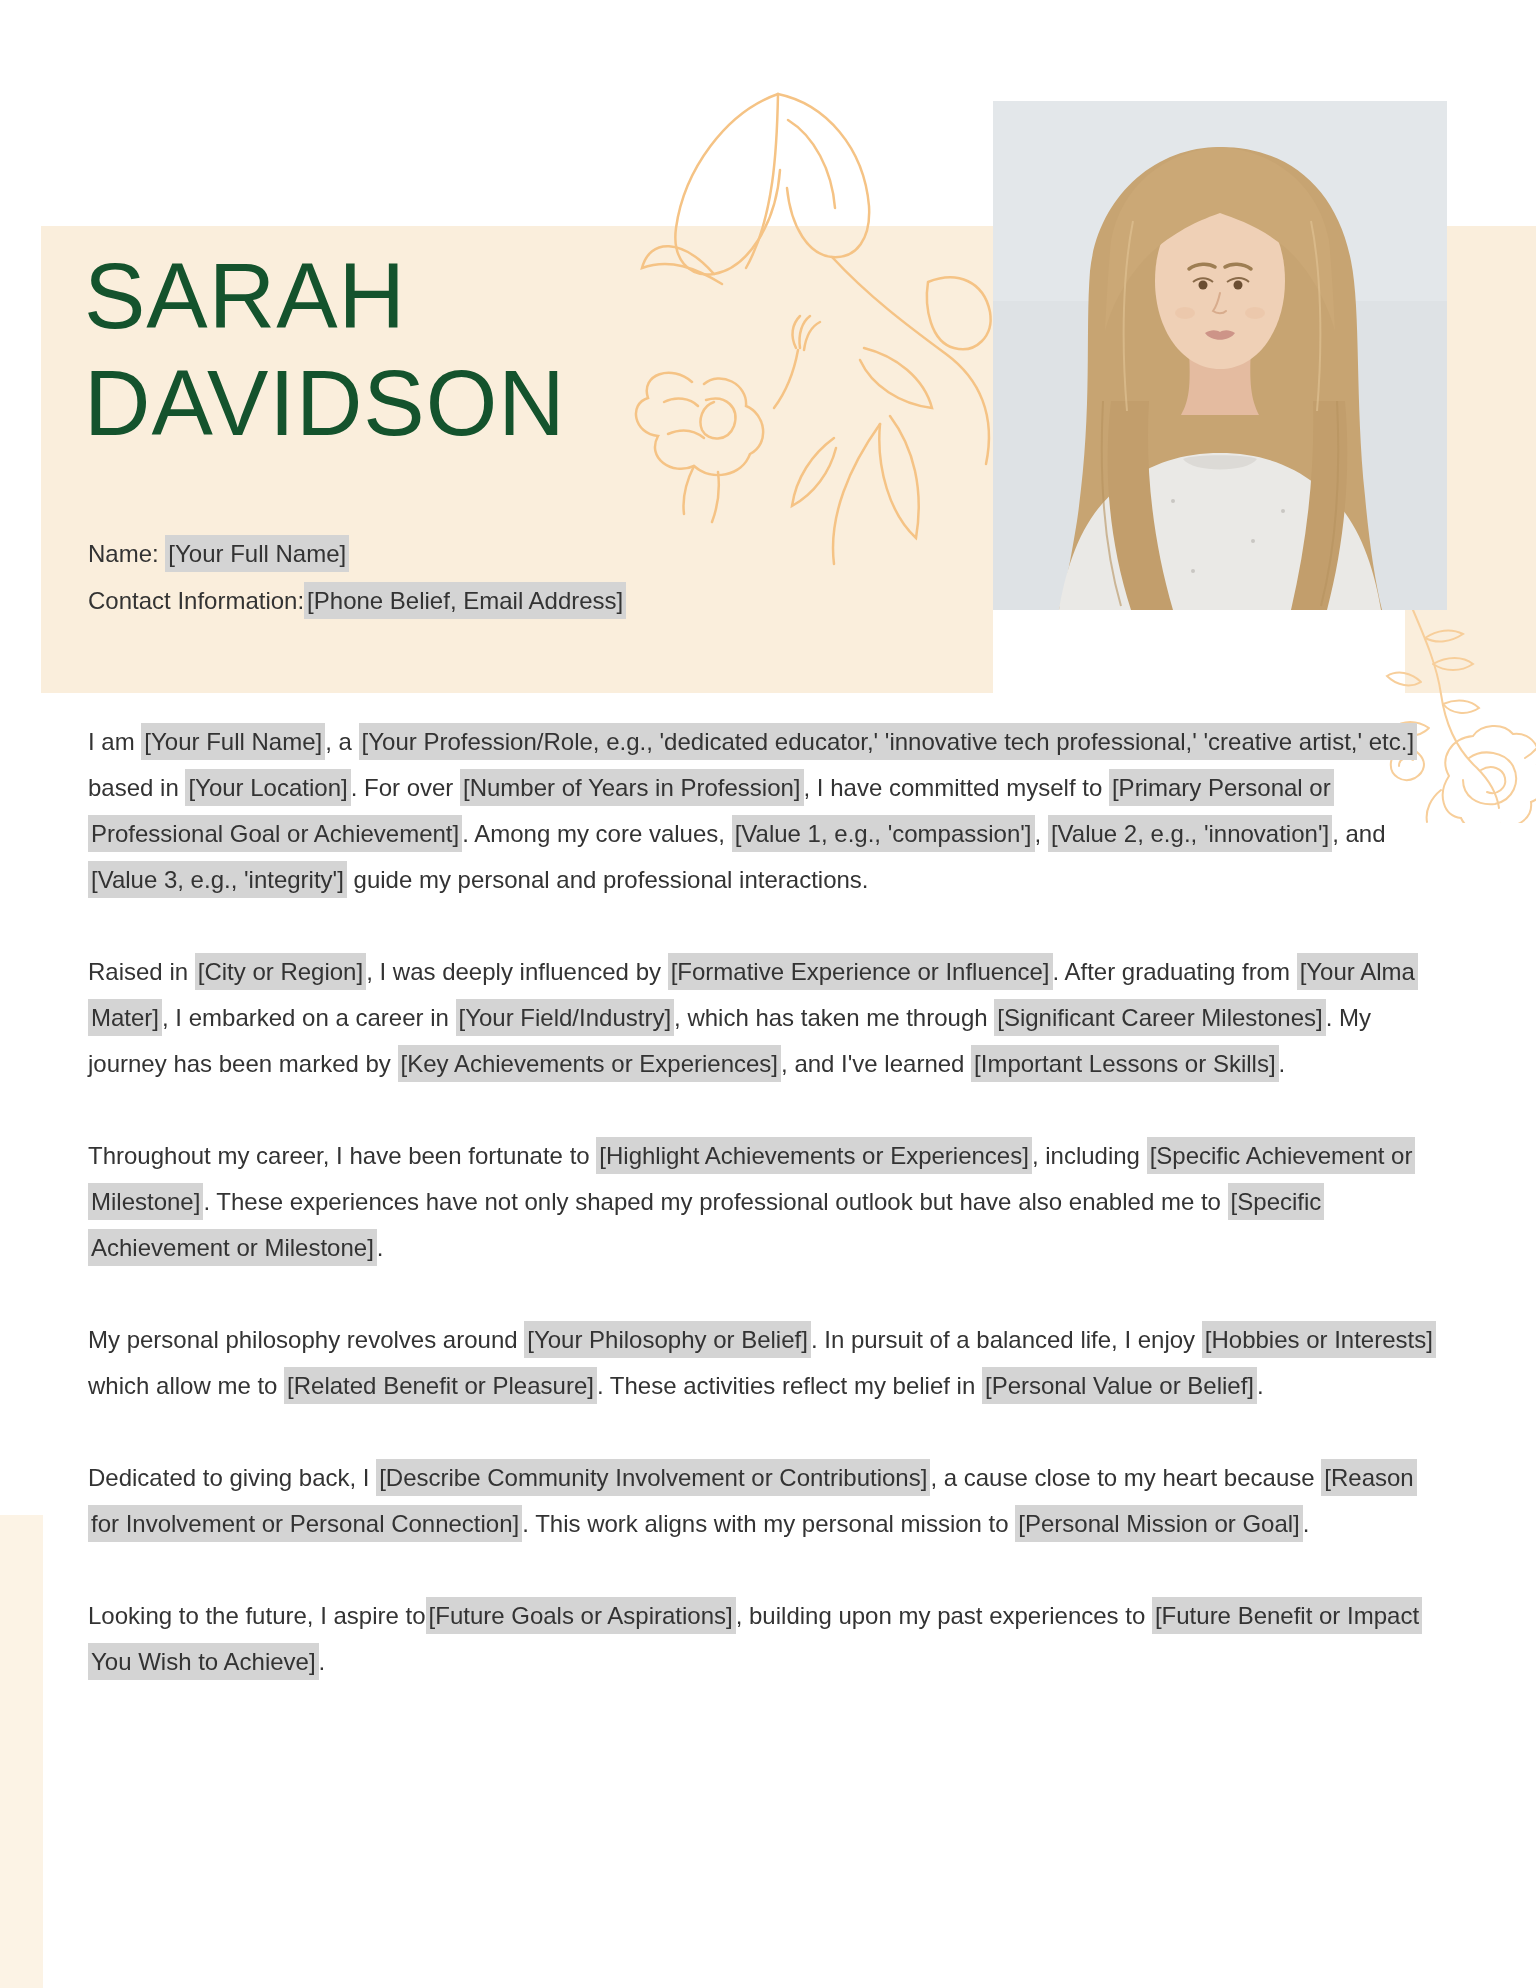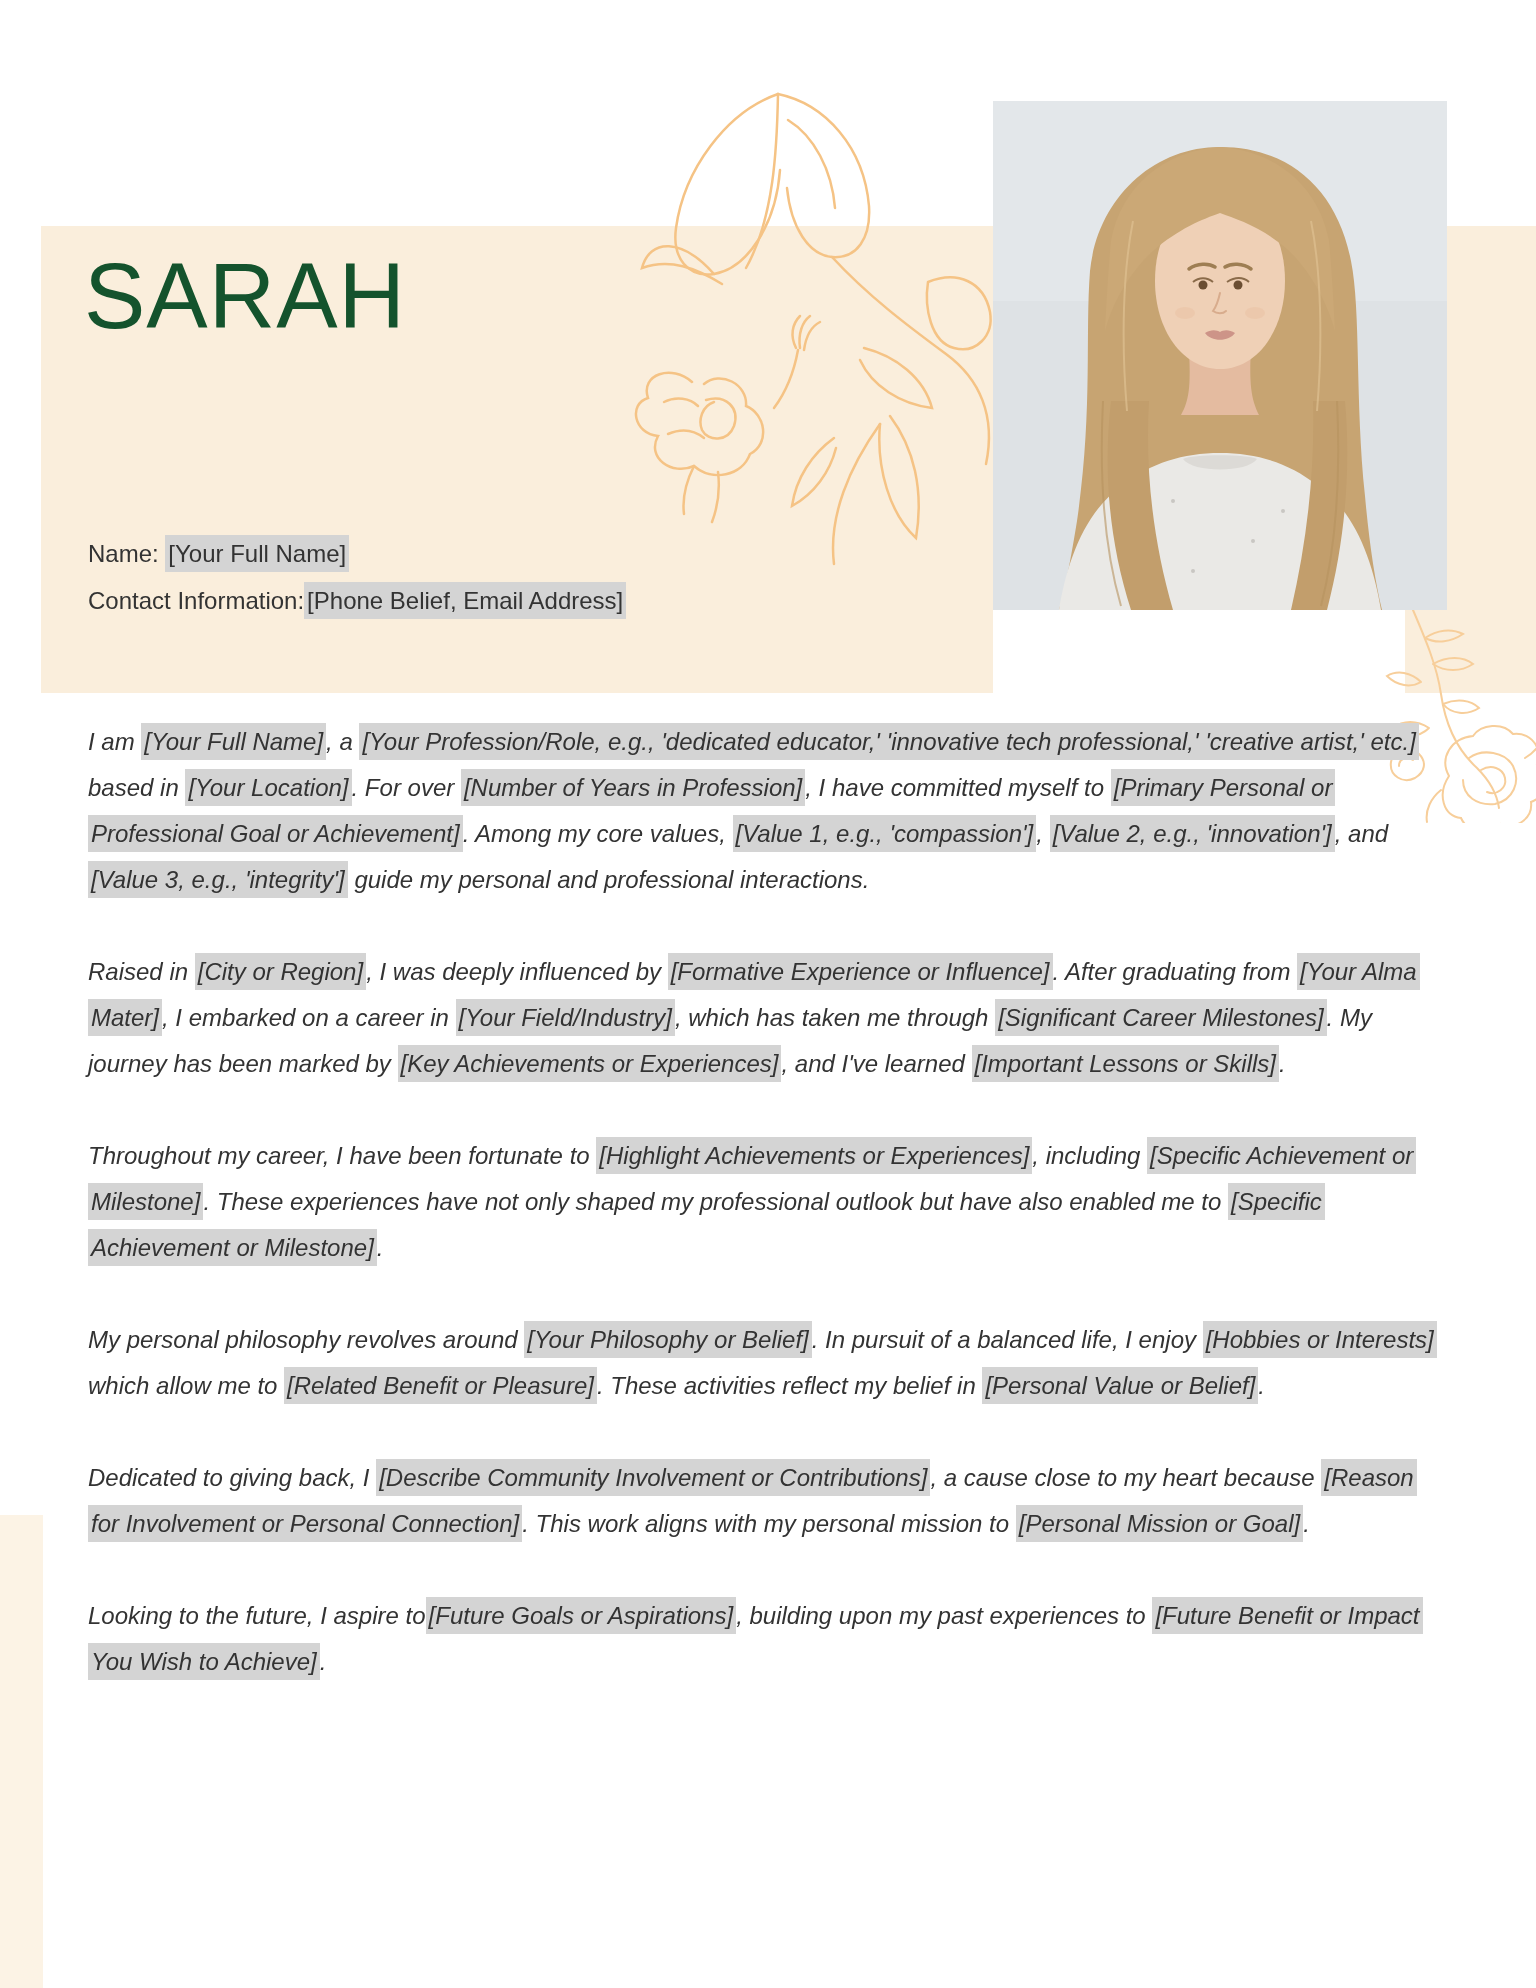--- a/index.html
+++ b/index.html
@@ -14,21 +14,21 @@
   .sprig{position:absolute;left:1385px;top:608px;width:151px;height:215px;}
   .photo{position:absolute;left:993px;top:101px;width:454px;height:509px;}
   .title{
     position:absolute;left:84px;top:243px;margin:0;
     font-size:92px;line-height:107px;font-weight:400;color:#14532d;
     letter-spacing:1px;white-space:nowrap;
   }
   .title span{display:block;}
   .contact{position:absolute;left:88px;top:530px;width:820px;font-size:24px;line-height:47px;}
   .body-text{position:absolute;left:88px;top:719px;width:1355px;font-size:24px;line-height:46px;}
-  .body-text p{margin:0 0 46px 0;font-style:italic;}
+  .body-text p{margin:0 0 46px 0;}
   .hl{background:#D4D4D4;padding:5px 3px;box-decoration-break:clone;-webkit-box-decoration-break:clone;}
 </style>
 </head>
 <body>
 
 <div class="page">
 
   <div class="band"></div>
   <div class="left-strip"></div>
   <div class="matte"></div>
@@ -110,20 +110,21 @@
     <ellipse cx="262" cy="212" rx="10" ry="6" fill="#E8B99C" opacity="0.35"></ellipse>
 
     <path d="M140,120 C130,170 128,240 134,310" stroke="#DEC091" stroke-width="2" fill="none" opacity="0.7"></path>
     <path d="M318,120 C328,170 330,240 324,310" stroke="#DEC091" stroke-width="2" fill="none" opacity="0.7"></path>
     <path d="M110,300 C106,380 112,450 128,505" stroke="#B6925F" stroke-width="2" fill="none" opacity="0.6"></path>
     <path d="M344,300 C348,380 342,450 328,505" stroke="#B6925F" stroke-width="2" fill="none" opacity="0.6"></path>
   </svg>
 
   <h1 class="title">
     <span>SARAH</span>
+    <span>DAVIDSON</span>
   </h1>
 
   <div class="contact">
     <div><span>Name: </span><span class="hl">[Your Full Name]</span></div>
     <div><span>Contact Information:</span><span class="hl">[Phone Belief, Email Address]</span></div>
   </div>
 
   <div class="body-text">
     <p><span>I am </span><span class="hl">[Your Full Name]</span><span>, a </span><span class="hl">[Your Profession/Role, e.g., 'dedicated educator,' 'innovative tech professional,' 'creative artist,' etc.]</span><span> based in </span><span class="hl">[Your Location]</span><span>. For over </span><span class="hl">[Number of Years in Profession]</span><span>, I have committed myself to </span><span class="hl">[Primary Personal or Professional Goal or Achievement]</span><span>. Among my core values, </span><span class="hl">[Value 1, e.g., 'compassion']</span><span>, </span><span class="hl">[Value 2, e.g., 'innovation']</span><span>, and </span><span class="hl">[Value 3, e.g., 'integrity']</span><span> guide my personal and professional interactions.</span></p>
     <p><span>Raised in </span><span class="hl">[City or Region]</span><span>, I was deeply influenced by </span><span class="hl">[Formative Experience or Influence]</span><span>. After graduating from </span><span class="hl">[Your Alma Mater]</span><span>, I embarked on a career in </span><span class="hl">[Your Field/Industry]</span><span>, which has taken me through </span><span class="hl">[Significant Career Milestones]</span><span>. My journey has been marked by </span><span class="hl">[Key Achievements or Experiences]</span><span>, and I've learned </span><span class="hl">[Important Lessons or Skills]</span><span>.</span></p>

